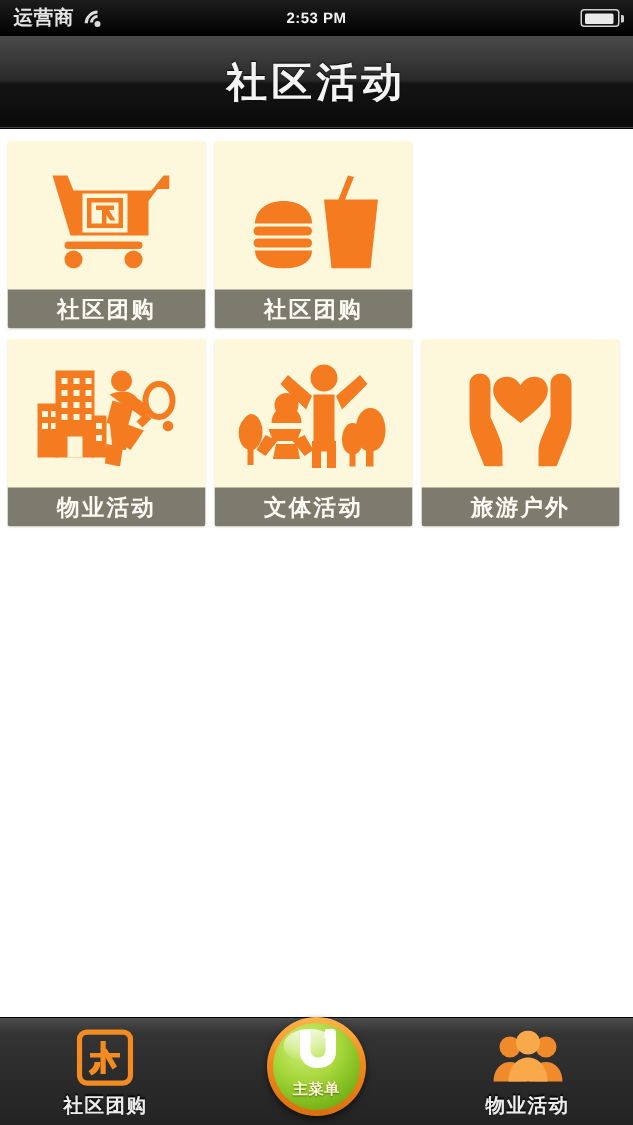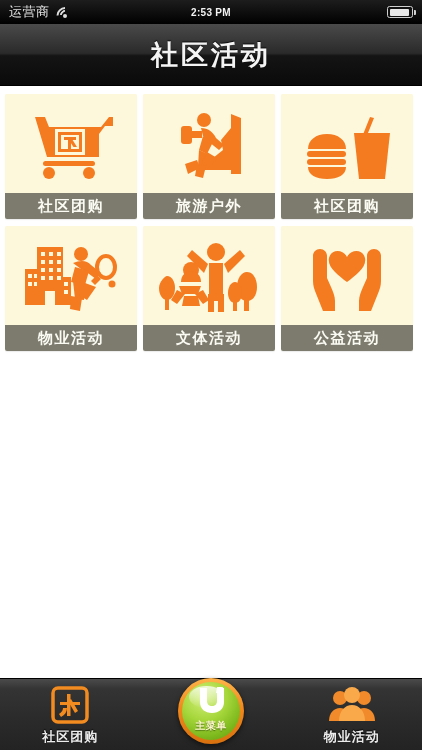--- a/index.html
+++ b/index.html
@@ -10,21 +10,21 @@
   }
   #app { position:relative; width:422px; height:750px; background:#fff; }
 
   
   .statusbar{
     position:absolute; left:0; top:0; width:422px; height:24px;
     background:linear-gradient(#1d1d1d 0%, #000 100%);
     display:flex; align-items:center; color:#e8e8e8;
   }
   .sb-left{ display:flex; align-items:center; gap:7px; padding-left:9px; }
-  .sb-carrier{ font-size:13px; font-weight:normal; letter-spacing:.5px; color:#e4e4e4; }
+  .sb-carrier{ font-size:13px; font-weight:bold; letter-spacing:.5px; color:#e4e4e4; }
   .wifi{ width:17px; height:13px; position:relative; display:inline-block; }
   .wifi i{ position:absolute; left:50%; transform:translateX(-50%); border-radius:50%;
            border:2px solid #dcdcdc; border-bottom-color:transparent;
            border-left-color:transparent; border-right-color:transparent; }
   .wifi i:nth-child(1){ width:17px; height:17px; top:1px; transform:translateX(-50%) rotate(-45deg); }
   .wifi i:nth-child(2){ width:10px; height:10px; top:4.5px; transform:translateX(-50%) rotate(-45deg); }
   .wifi i:nth-child(3){ width:4px; height:4px; top:8px; background:#dcdcdc; border:none; }
   .sb-time{ position:absolute; left:0; right:0; text-align:center; font-size:10px;
             font-weight:bold; color:#f2f2f2; letter-spacing:.3px; }
   .sb-right{ margin-left:auto; padding-right:9px; display:flex; align-items:center; }
@@ -133,40 +133,20 @@
               <rect x="50" y="23" width="3" height="20"></rect>
               <rect x="29" y="40" width="24" height="3"></rect>
               <path d="M35 28 h12 v3 h-5 v10 h-3 v-10 h-4 z"></path>
               <path d="M43 30 l5 8 h-3.5 l-4 -6 z"></path>
             </g>
           </svg>
         </div>
         <div class="tile-label">社区团购</div>
       </div>
 
-      <div class="tile">
-        <div class="tile-art">
-          <svg width="76" height="72" viewBox="0 0 76 72">
-            <g fill="#f47b20">
-              <path d="M60 6 l10 4 v56 h-10 z"></path>
-              <path d="M60 20 l-10 12 2 10 -10 8 -16 12 h34 z"></path>
-              <circle cx="33" cy="12" r="7"></circle>
-              <rect x="10" y="18" width="11" height="18" rx="3"></rect>
-              <path d="M21 23 h10 v7 h-10 z"></path>
-              <path d="M30 20 c7 0 12 4 15 10 l8 7 -5 5 -10 -8 -6 -6 z"></path>
-              <path d="M32 28 l10 6 -6 12 -8 -4 z"></path>
-              <path d="M28 42 l9 4 -2 14 -8 -2 z"></path>
-              <path d="M26 56 l9 2 -3 12 -8 -2 z"></path>
-              <path d="M36 44 l10 6 -8 10 -7 -5 z"></path>
-              <path d="M14 56 l12 -4 3 8 -12 6 z"></path>
-            </g>
-          </svg>
-        </div>
-        <div class="tile-label">旅游户外</div>
-      </div>
 
       <div class="tile">
         <div class="tile-art">
           <svg width="86" height="70" viewBox="0 0 86 70">
             <g fill="#f47b20">
               <path d="M4 40 c0 -9 8 -15 19 -15 s19 6 19 15 z"></path>
               <rect x="3" y="42" width="39" height="6" rx="3"></rect>
               <rect x="3" y="50" width="39" height="6" rx="3"></rect>
               <path d="M4 58 h38 c0 8 -8 12 -19 12 s-19 -4 -19 -12 z"></path>
               <path d="M66 8 l4 1 -8 20 -4 -1 z"></path>
@@ -257,21 +237,21 @@
       <div class="tile">
         <div class="tile-art">
           <svg width="78" height="70" viewBox="0 0 78 70">
             <g fill="#f47b20">
               <path d="M39 16 c4 -8 16 -8 18 1 c2 9 -9 17 -18 24 c-9 -7 -20 -15 -18 -24 c2 -9 14 -9 18 -1 z"></path>
               <path d="M12 8 c4 0 7 3 7 7 v22 l4 9 c2 5 4 9 4 14 v10 h-12 l-8 -20 c-2 -5 -2 -8 -2 -13 v-22 c0 -4 3 -7 7 -7 z"></path>
               <path d="M66 8 c4 0 7 3 7 7 v22 c0 5 0 8 -2 13 l-8 20 h-12 v-10 c0 -5 2 -9 4 -14 l4 -9 v-22 c0 -4 3 -7 7 -7 z"></path>
             </g>
           </svg>
         </div>
-        <div class="tile-label">公益活动</div>
+        <div class="tile-label">旅游户外</div>
       </div>
 
     </div>
   </div>
 
   <div class="tabbar">
 
     <div class="tab">
       <div class="tab-icon">
         <svg width="38" height="38" viewBox="0 0 38 38">

